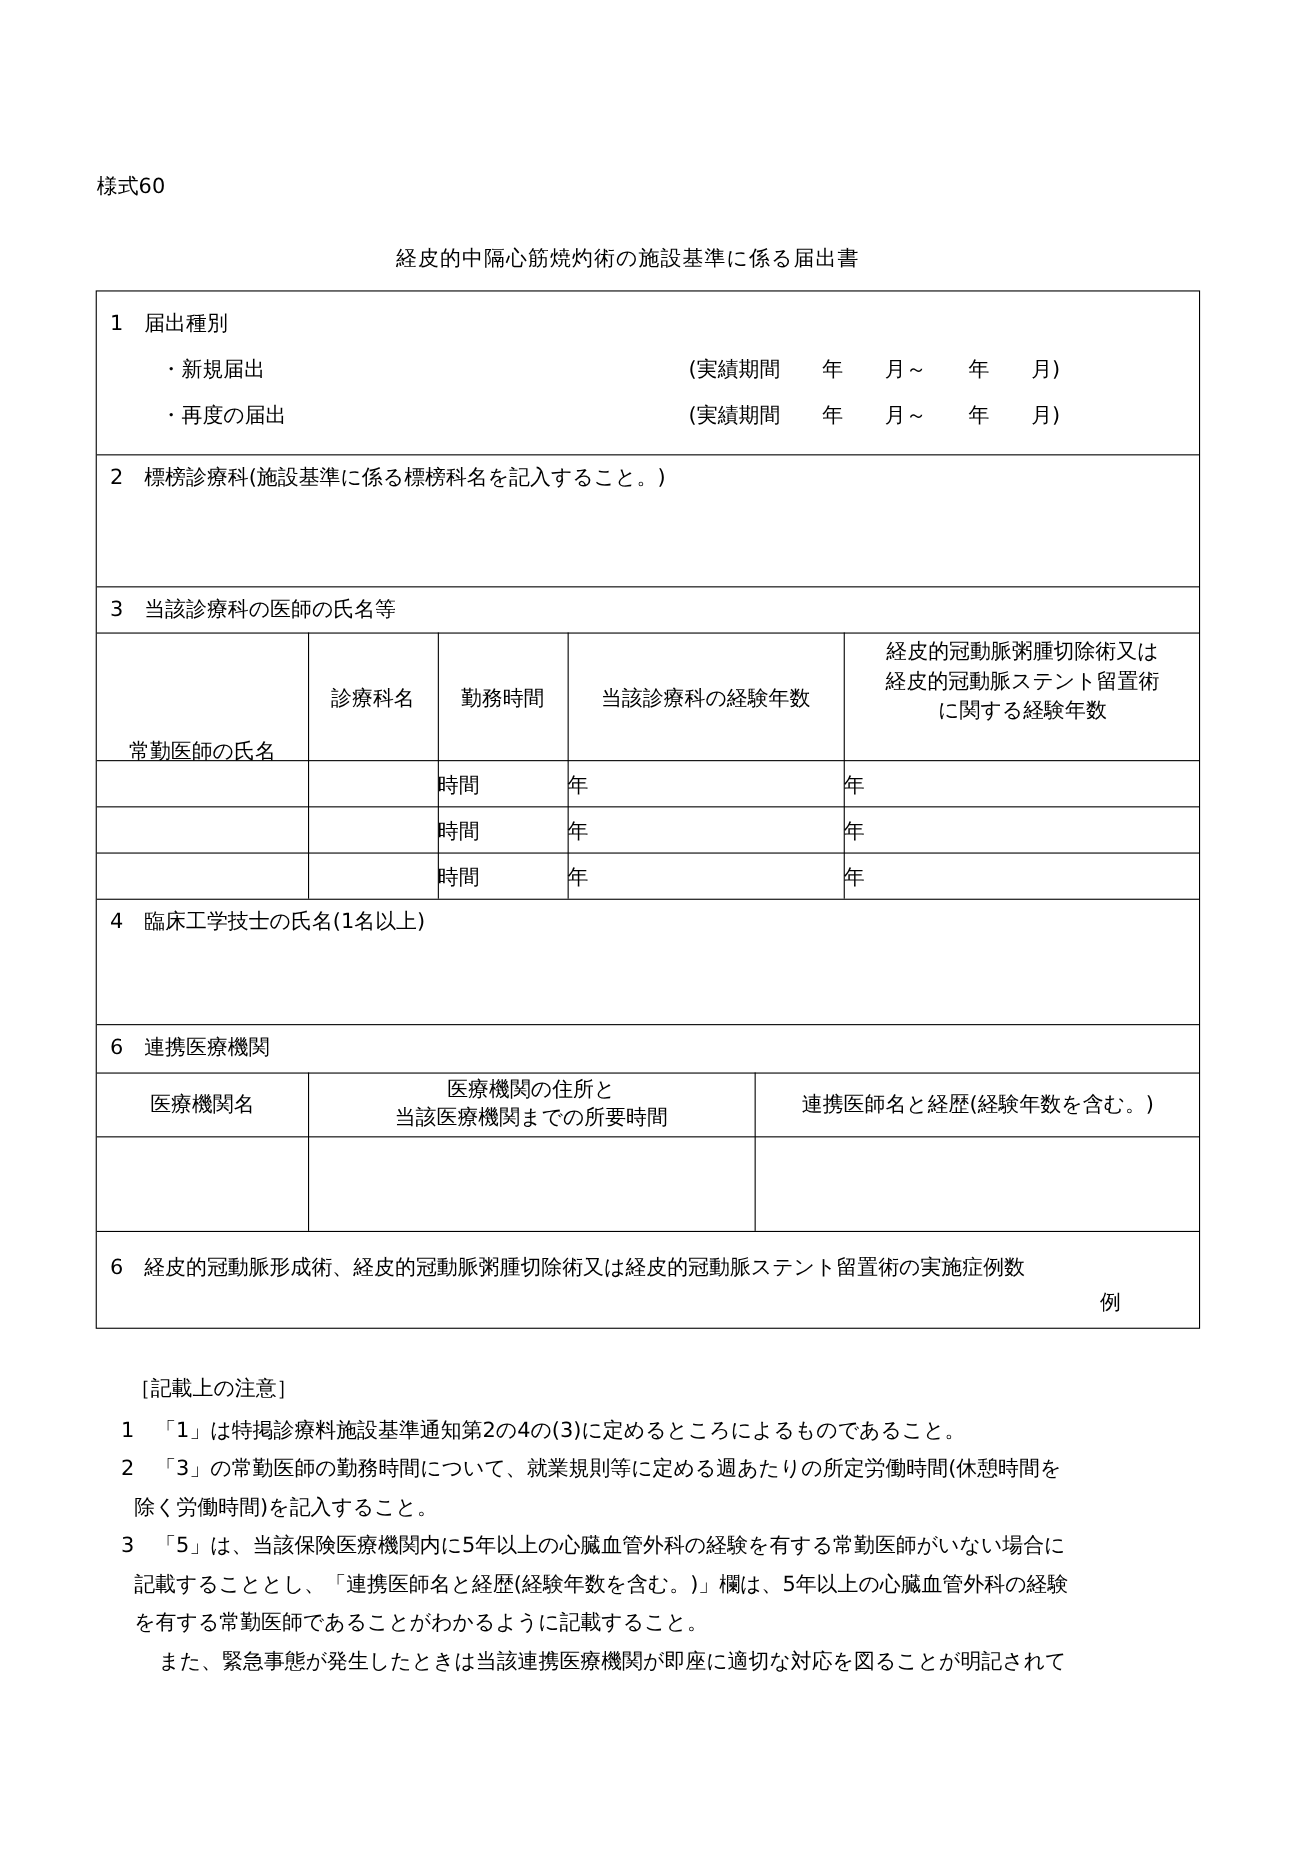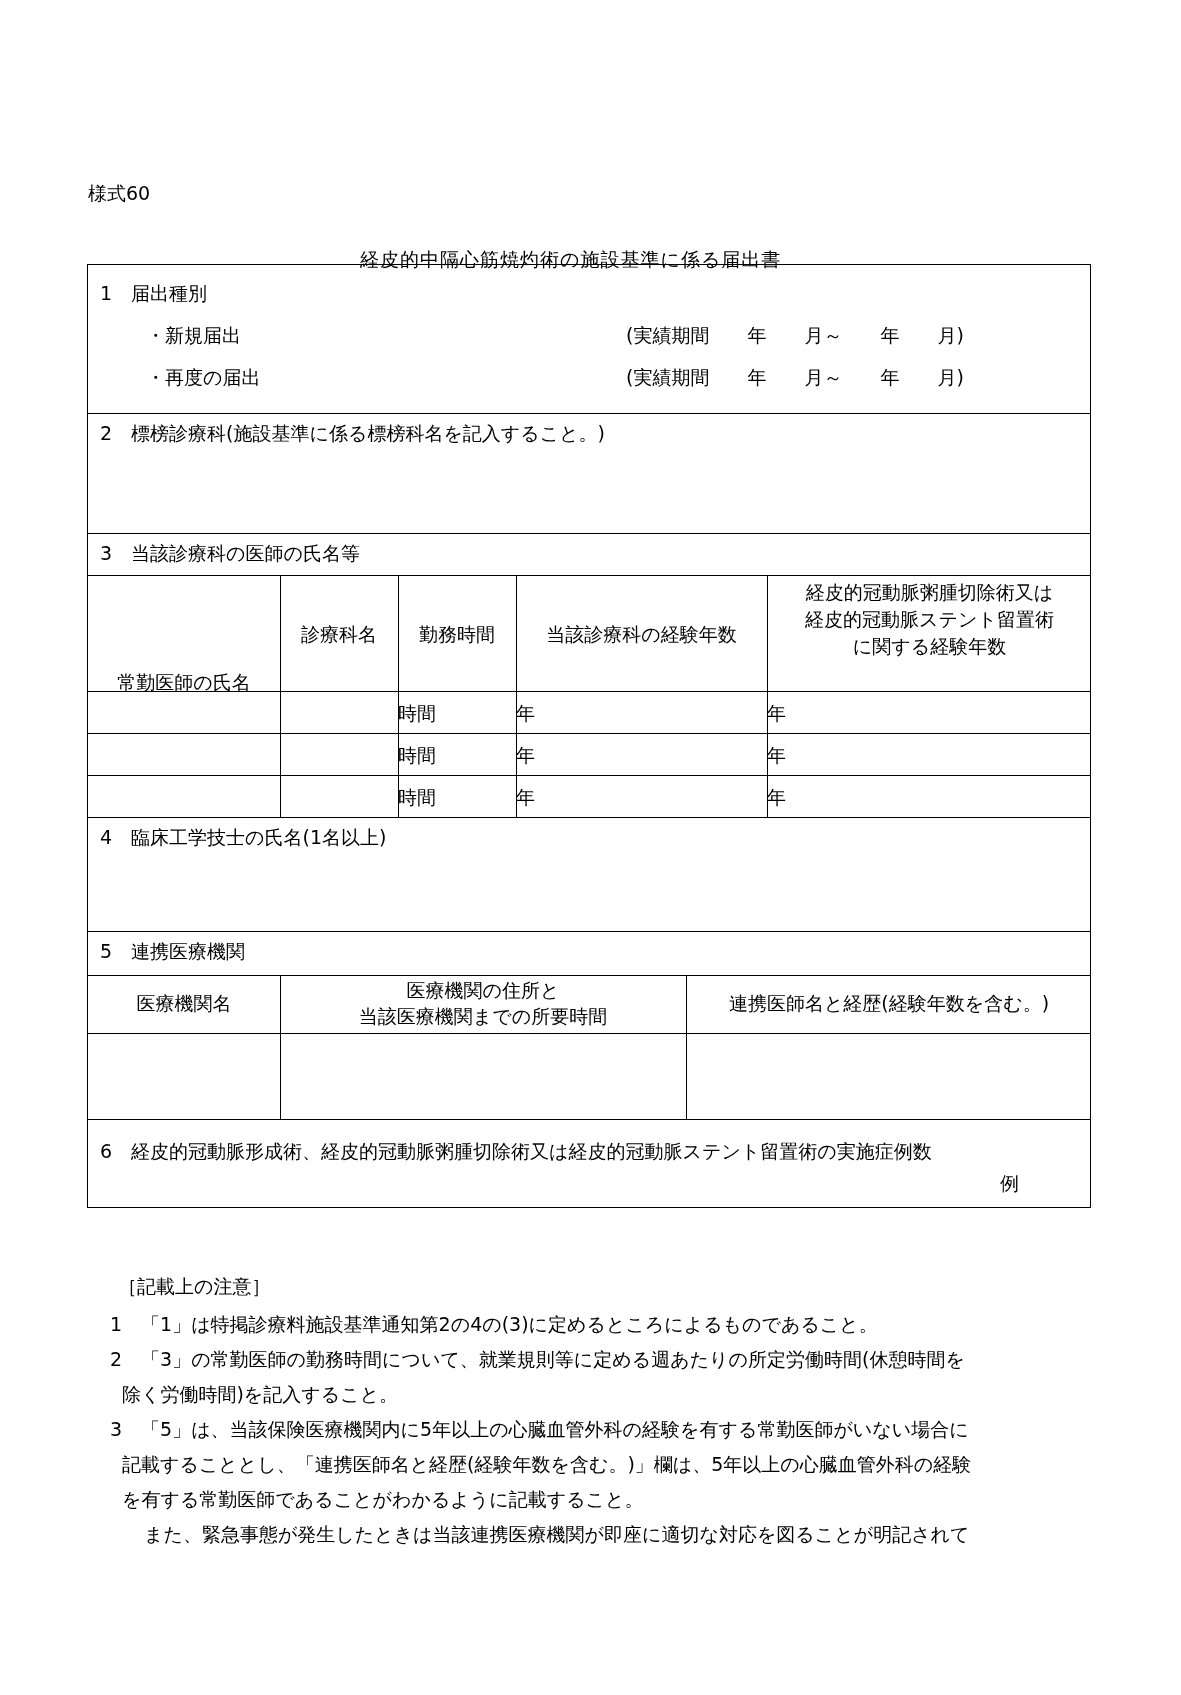--- a/index.html
+++ b/index.html
@@ -1,18 +1,18 @@
 <!DOCTYPE html>
 <html><head>
 <meta charset="utf-8">
 <style>
   html, body { margin:0; padding:0; background:#ffffff; }
   body { width:1181px; height:1695px; position:relative; overflow:hidden;
          font-family:"DejaVu Sans", "Liberation Sans", sans-serif; color:#000; font-size:19px; }
-  .abs { position:absolute; white-space:nowrap;margin-top:25px; }
+  .abs { position:absolute; white-space:nowrap; }
   .form-no { left:88px; top:156px; }
   .title { left:360px; top:222px; letter-spacing:1px; }
   .frame { position:absolute; left:87px; top:264px; width:1004px; height:944px;
            border:1.5px solid #000; box-sizing:border-box; }
   .hline { position:absolute; left:0; right:0; height:0; border-top:1.5px solid #000; }
   .vline { position:absolute; width:0; border-left:1.5px solid #000; }
   .vthin { border-left:1px solid #000; }
   .t { position:absolute; white-space:nowrap; }
   .c { text-align:center; }
   .r { text-align:left; }
@@ -65,21 +65,21 @@
   <div class="t r" style="left:428px;width:226px;top:478px;">年</div>
   <div class="t r" style="left:679px;width:300px;top:478px;">年</div>
   <div class="t r" style="left:310px;width:106px;top:520px;">時間</div>
   <div class="t r" style="left:428px;width:226px;top:520px;">年</div>
   <div class="t r" style="left:679px;width:300px;top:520px;">年</div>
   <div class="hline" style="top:552px;"></div>
 
   <div class="t" style="left:12px;top:560px;">4　臨床工学技士の氏名(1名以上)</div>
   <div class="hline" style="top:666px;"></div>
 
-  <div class="t" style="left:12px;top:674px;">5　連携医療機関</div>
+  <div class="t" style="left:12px;top:674px;">6　連携医療機関</div>
   <div class="hline" style="top:710px;"></div>
   <div class="vline" style="left:192px;top:710px;height:144px;"></div>
   <div class="vline vthin" style="left:598px;top:710px;height:144px;"></div>
   <div class="t c" style="left:0;width:192px;top:726px;">医療機関名</div>
   <div class="t c" style="left:192px;width:406px;top:712px;line-height:26px;">
     <div>医療機関の住所と</div>
     <div>当該医療機関までの所要時間</div>
   </div>
   <div class="t c" style="left:598px;width:406px;top:726px;">連携医師名と経歴(経験年数を含む。)</div>
   <div class="hline" style="top:768px;"></div>

